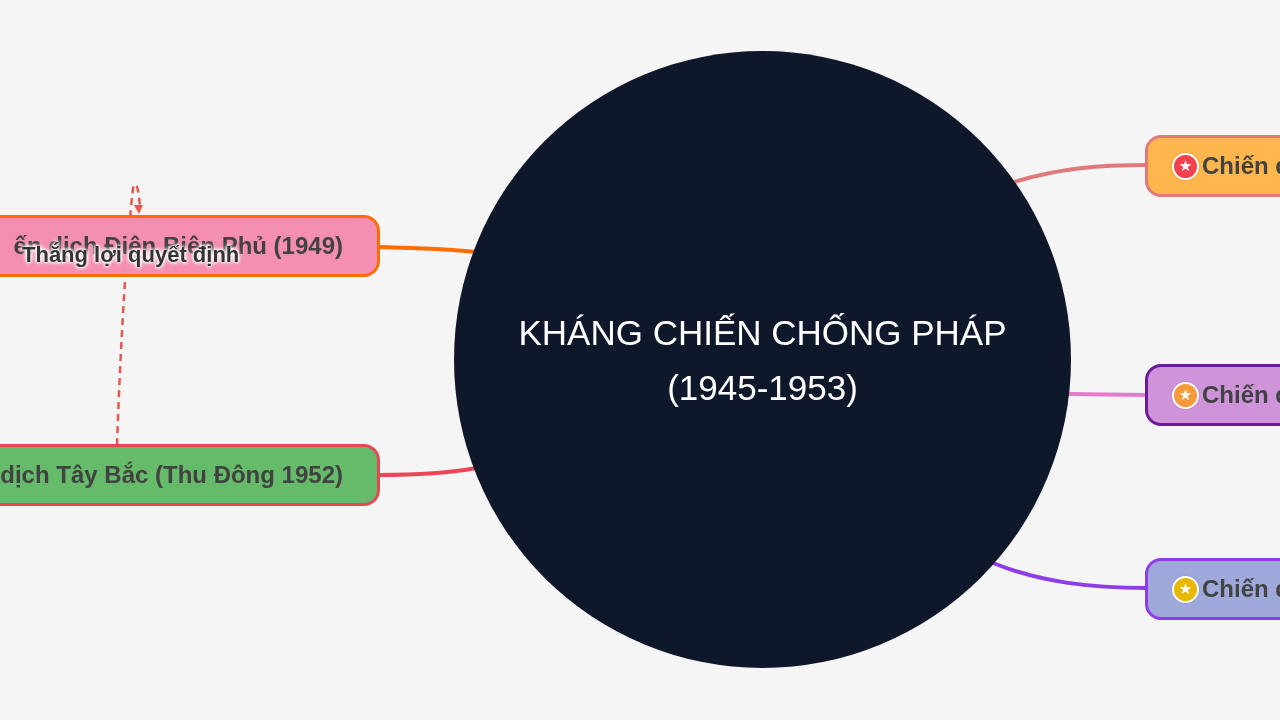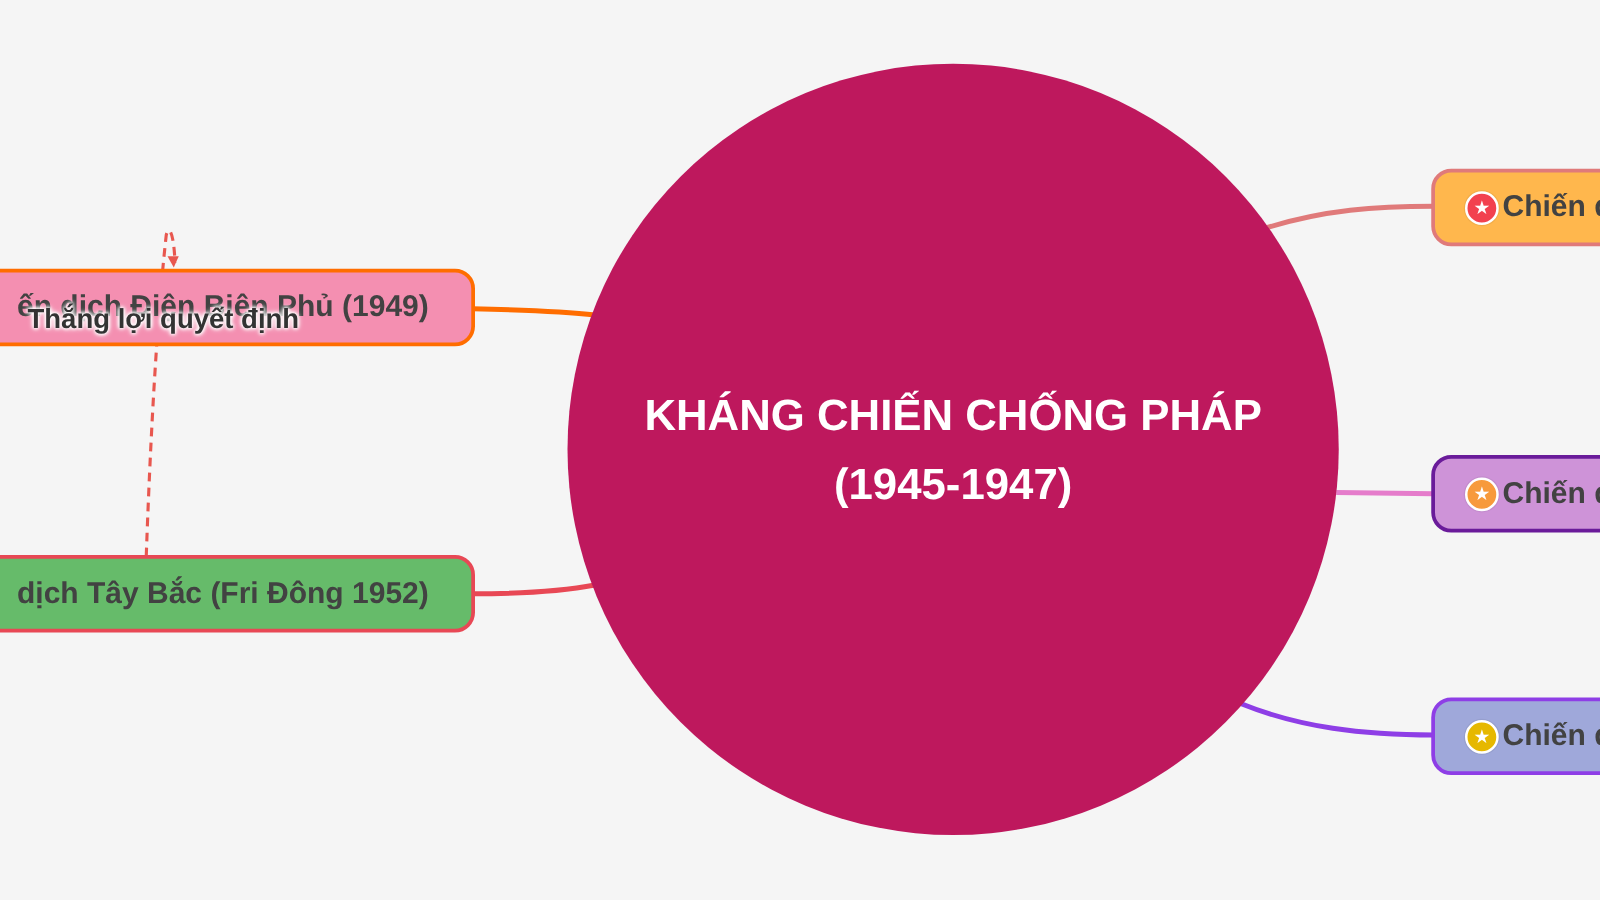--- a/index.html
+++ b/index.html
@@ -7,23 +7,23 @@
       width: 1280px; height: 720px; overflow: hidden;
       background: #f5f5f5;
       font-family: "Liberation Sans", "DejaVu Sans", sans-serif;
     }
     .canvas { position: relative; width: 1280px; height: 720px; }
     svg.links { position: absolute; left: 0; top: 0; width: 1280px; height: 720px; }
     .central {
       position: absolute;
       left: 454px; top: 51px; width: 617px; height: 617px;
       border-radius: 50%;
-      background: #be185d;
+      background: #0f172a;
       display: flex; flex-direction: column; align-items: center; justify-content: center;
-      color: #ffffff; font-weight: bold; font-size: 35px; line-height: 55px;
+      color: #ffffff; font-weight: normal; font-size: 35px; line-height: 55px;
       text-align: center;
     }
     .node {
       position: absolute;
       height: 62px;
       border-radius: 16px;
       border-width: 3px; border-style: solid;
       display: flex; align-items: center;
       font-weight: bold; font-size: 24px; color: #424242;
       white-space: nowrap; overflow: hidden;
@@ -60,28 +60,28 @@
 
     <path d="M117 445 C 120 360, 125 260, 133 188 C 135 180, 139 185, 140 210" stroke="#e8574f" stroke-width="2.5" stroke-dasharray="7 5" fill="none"></path>
     <path d="M134 205 L 143 205 L 139 214 Z" fill="#e8574f"></path>
   </svg>
 
   <div class="node left" style="left:-40px; top:215px; width:420px; background:#f48fb1; border-color:#ff6d00;">
     <span>ến dịch Điện Biên Phủ (1949)</span>
   </div>
 
   <div class="node left" style="left:-40px; top:444px; width:420px; background:#66bb6a; border-color:#e84855;">
-    <span>dịch Tây Bắc (Fri Đông 1952)</span>
+    <span>dịch Tây Bắc (Thu Đông 1952)</span>
   </div>
 
   <div class="rel-label">Thắng lợi quyết định</div>
 
   <div class="central">
     <div>KHÁNG CHIẾN CHỐNG PHÁP</div>
-    <div>(1945-1947)</div>
+    <div>(1945-1953)</div>
   </div>
 
   <div class="node right" style="left:1145px; top:135px; width:200px; background:#ffb74d; border-color:#e07a7a; padding-left:24px;">
     <span class="badge" style="background:#f2414f;">★</span>
     <span>Chiến d</span>
   </div>
 
   <div class="node right" style="left:1145px; top:364px; width:200px; background:#ce93d8; border-color:#6a1b9a; padding-left:24px;">
     <span class="badge" style="background:#f79a3c;">★</span>
     <span>Chiến d</span>

